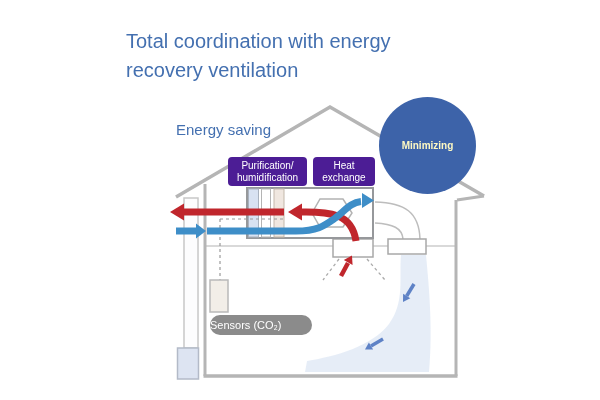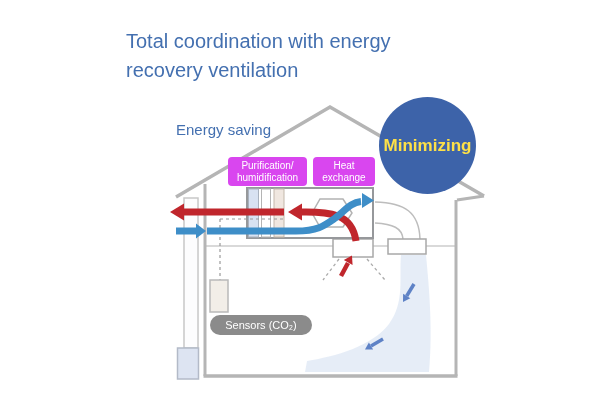--- a/index.html
+++ b/index.html
@@ -11,34 +11,34 @@
   .stage svg{position:absolute;left:0;top:0;}
   .page-title{
     position:absolute;left:126px;top:27px;width:312px;
     font-size:20px;line-height:29px;color:#4470b0;
   }
   .energy-saving{
     position:absolute;left:176px;top:109px;
     font-size:15px;color:#4470b0;margin-top:12px;
   }
   .label-box{
-    position:absolute;background:#d946ef;border-radius:4px;color:#fff;
+    position:absolute;background:#4c1d95;border-radius:4px;color:#fff;
     font-size:10px;line-height:12px;text-align:center;
     display:flex;flex-direction:column;justify-content:center;
   }
   .label-purification{left:228px;top:157px;width:79px;height:29px;}
   .label-heat{left:313px;top:157px;width:62px;height:29px;text-align:center;}
   .badge-circle{
     position:absolute;left:379px;top:97px;width:97px;height:97px;border-radius:50%;
-    background:#3d63a9;color:#fde047;font-size:17px;font-weight:bold;line-height:19px;
+    background:#3d63a9;color:#fef9c3;font-size:10px;font-weight:bold;line-height:19px;
     display:flex;flex-direction:column;justify-content:center;text-align:center;
   }
   .sensors-pill{
     position:absolute;left:210px;top:315px;width:102px;height:20px;border-radius:10px;
-    background:#8b8b8b;color:#fff;font-size:11px;line-height:20px;text-align:center;
+    background:#8b8b8b;color:#fff;font-size:11px;line-height:20px;
   }
 </style>
 </head>
 <body>
 
 <div class="stage">
 
   <svg width="600" height="400" viewBox="0 0 600 400">
 
     <path d="M 206,246 L 455,246" stroke="#cccccc" stroke-width="1.5" fill="none"></path>

